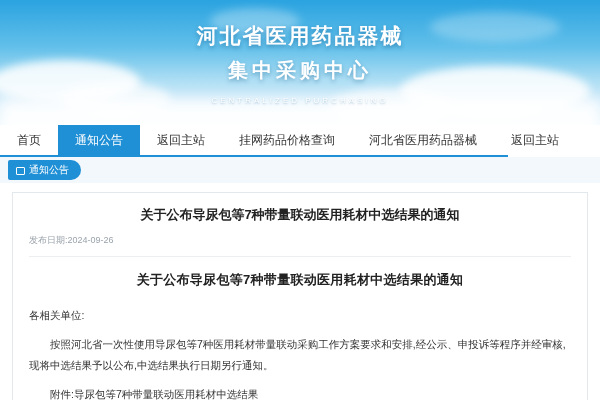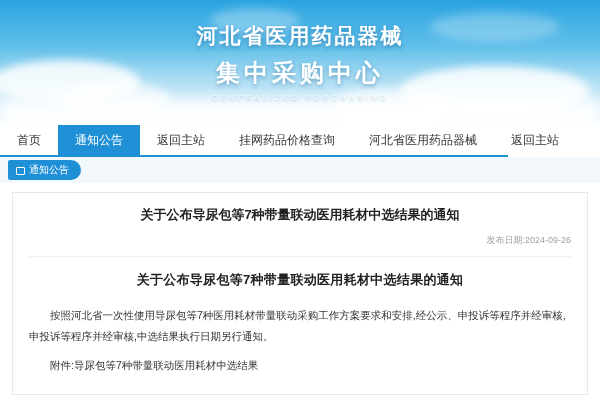--- a/index.html
+++ b/index.html
@@ -47,28 +47,28 @@
     font-family: Liberation Mono, monospace;
     font-size: 21px;
     font-weight: bold;
     color: #ffffff;
     letter-spacing: 2px;
     text-shadow: 0 2px 4px rgba(12,80,130,.45);
   }
   .banner-sub {
     margin-top: 7px;
     font-family: "Liberation Serif", serif;
-    font-size: 24px;
+    font-size: 20px;
     font-weight: bold;
     color: #ffffff;
     letter-spacing: 4px;
     text-shadow: 0 2px 4px rgba(12,80,130,.4);
   }
   .banner-en {
-    margin-top: 4px;
+    margin-top: 12px;
     font-size: 8px;
     color: #ffffff;
     letter-spacing: 3px;
     text-shadow: 0 1px 2px rgba(12,80,130,.35);
   }
 
   
   .nav {
     width: 508px;
     height: 32px;
@@ -139,21 +139,21 @@
   }
   .doc-title {
     text-align: center;
     font-size: 13px;
     font-weight: bold;
     color: #222;
     line-height: 1.5;
   }
   .doc-date {
     margin-top: 9px;
-    text-align: right;
+    text-align: left;
     font-size: 9px;
     color: #9aa3ab;
     padding-bottom: 9px;
     border-bottom: 1px solid #eceff2;
   }
   .doc-heading {
     margin-top: 14px;
     text-align: center;
     font-size: 13px;
     font-weight: bold;
@@ -202,16 +202,17 @@
     <span class="crumb-icon"></span>
     <span>通知公告</span>
   </span>
 </div>
 
 <div class="card">
   <div class="doc-title">关于公布导尿包等7种带量联动医用耗材中选结果的通知</div>
   <div class="doc-date">发布日期:2024-09-26</div>
   <div class="doc-heading">关于公布导尿包等7种带量联动医用耗材中选结果的通知</div>
   <div class="doc-body">
-    <p class="indent">按照河北省一次性使用导尿包等7种医用耗材带量联动采购工作方案要求和安排,经公示、申投诉等程序并经审核,申投诉等程序并经审核,中选结果执行日期另行通知。</p>
+    <p>各相关单位:</p>
+    <p class="indent">按照河北省一次性使用导尿包等7种医用耗材带量联动采购工作方案要求和安排,经公示、申投诉等程序并经审核,现将中选结果予以公布,中选结果执行日期另行通知。</p>
     <p class="indent">附件:导尿包等7种带量联动医用耗材中选结果</p>
   </div>
 </div>
 
 </body></html>

